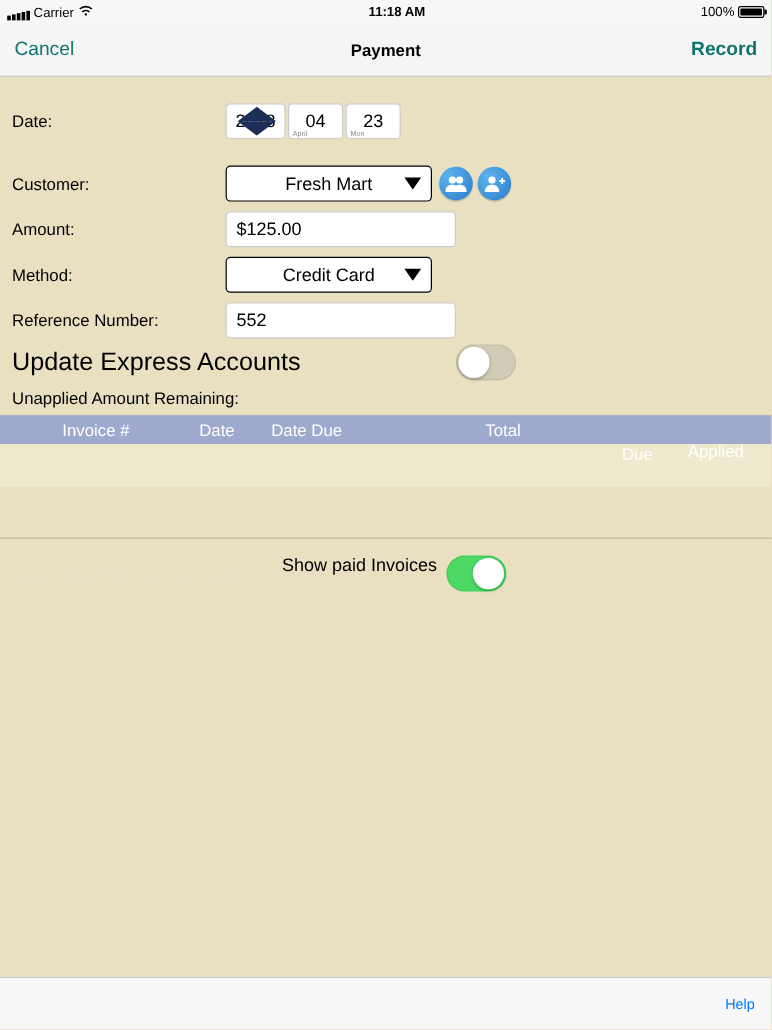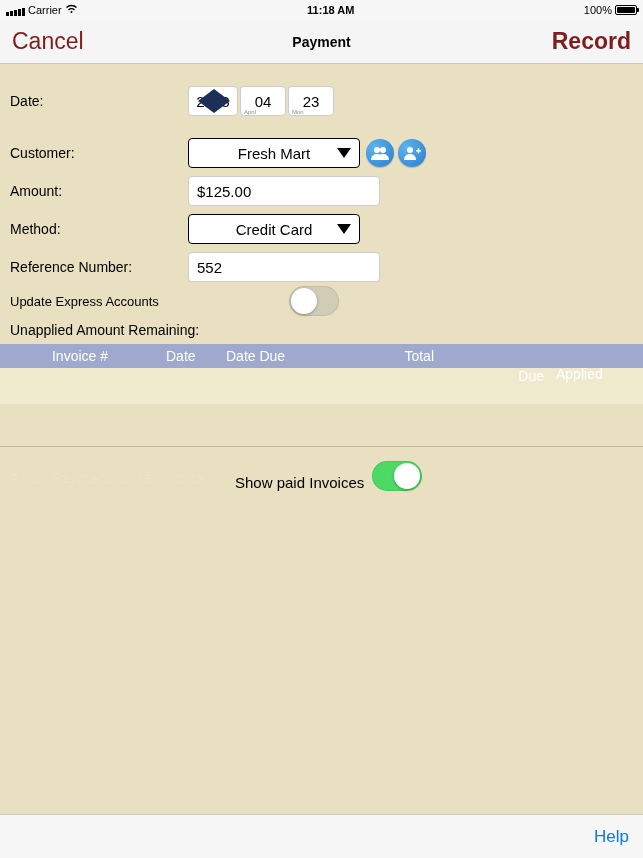--- a/index.html
+++ b/index.html
@@ -48,21 +48,21 @@
       height: 44px;
       background: #f5f5f5;
       border-bottom: 1px solid #c8c8c8;
       display: flex;
       align-items: center;
       padding: 0 12px;
     }
     .nav-left, .nav-right { flex: 0 0 80px; }
     .nav-right { text-align: right; }
     .nav-title { flex: 1; text-align: center; font-weight: 600; font-size: 14px; }
-    .nav-btn { color: #7f1d1d; font-size: 23px; cursor: pointer; }
+    .nav-btn { color: #0f766e; font-size: 16px; cursor: pointer; }
     .nav-btn.bold { font-weight: 600; }
 
     
     .form-area { padding: 16px 8px 0 8px; font-size: 14px; color: #000; }
     .row { display: flex; align-items: center; min-height: 34px; margin-bottom: 0; }
     .row + .row { margin-top: 0; }
     .label-col { width: 180px; padding-left: 2px; padding-top:6px; padding-bottom:6px; }
 
     
     .date-group { display: flex; gap: 2px; position: relative; }
@@ -128,60 +128,60 @@
     }
     .toggle .knob {
       position: absolute; width: 26px; height: 26px; border-radius: 50%;
       background: #fff; top: 2px; left: 2px;
       box-shadow: 0 1px 3px rgba(0,0,0,0.3);
     }
     .toggle.on { background: #4cd964; }
     .toggle.on .knob { left: 22px; }
 
     .express-row { margin-top: 4px; margin-bottom: 2px; }
-    .express-row .label-col { font-size: 13px; font-weight:500; width: auto; padding-right: 130px; }
+    .express-row .label-col { font-size: 21px; font-weight:500; width: auto; padding-right: 130px; }
 
     .unapplied-row { font-size: 14px; padding:2px 0 4px 2px; }
 
     
     .invoice-table { margin-top: 2px; }
     .thead {
       display: flex; background: #9fa9cd; color: #fff; font-size: 14px;
       height: 24px; align-items: center;
     }
     .th { padding: 0 6px; }
     .col-inv   { width: 160px; text-align:center; }
     .col-date  { width: 60px;  }
     .col-due   { width: 100px; }
     .col-total { width: 120px; text-align:right;}
     .col-owe   { width: 110px; text-align:right;margin-top:40px;}
-    .col-app   { flex: 1; text-align:left; padding-right:6px;margin-top:35px;}
+    .col-app   { flex: 1; text-align:center; padding-right:6px;margin-top:35px;}
     .trow { height: 36px; }
     .trow:nth-child(odd){ background:#efe9cd; }
     .trow:nth-child(even){ background:#e8e0c0; }
 
     .divider { height:1px; background:#bdb796; margin-top:6px; }
 
     .below-table {
       display: flex; align-items: center; padding: 14px 10px;
       font-size: 15px;
     }
     .ghost-link { color: #e8e0c0; text-shadow: 0 1px 0 rgba(255,255,255,0.2); flex:0 0 225px; }
-    .show-paid-wrap { display: flex; align-items:flex-end; gap:8px; }
+    .show-paid-wrap { display: flex; align-items:flex-start; gap:8px; }
 
     
     .bottom-bar {
       margin-top: auto;
       height: 44px;
       background: #f7f7f7;
       border-top: 1px solid #c8c8c8;
       display: flex; align-items: center; justify-content: flex-end;
       padding: 0 14px;
     }
-    .help-btn { color: #007aff; font-size: 17px; cursor: pointer; }
+    .help-btn { color: #007aff; font-size: 12px; cursor: pointer; }
   </style>
 </head>
 <body>
 
 <div class="status-bar">
   <div class="status-left">
     <span class="signal-bars">
       <span></span>
         <span></span>
         <span></span>

